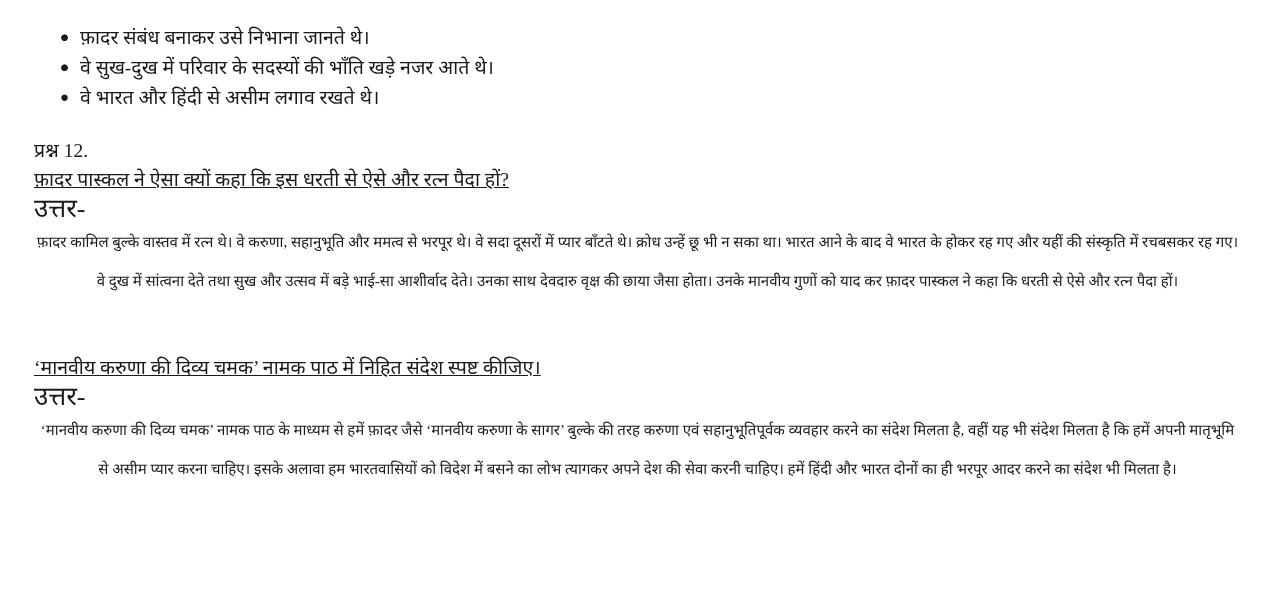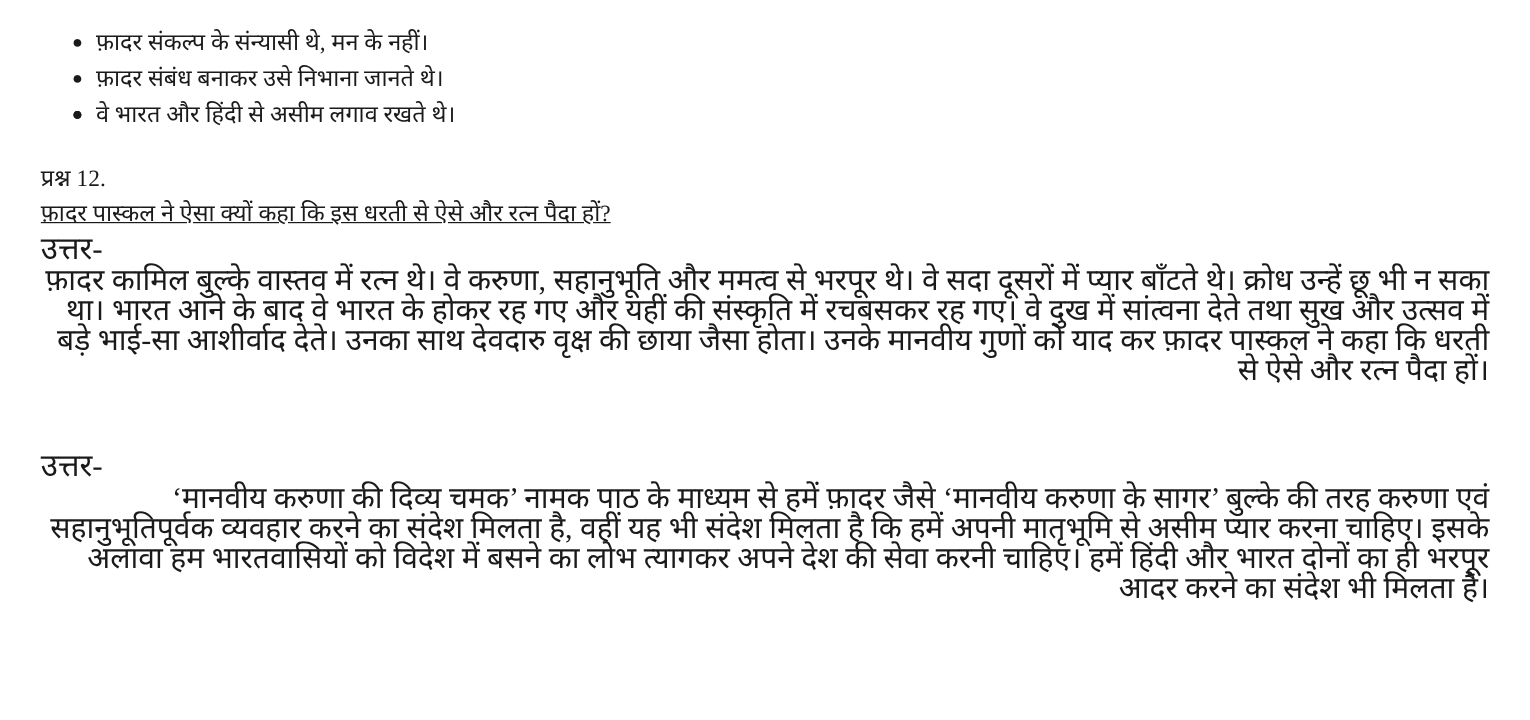--- a/index.html
+++ b/index.html
@@ -54,62 +54,63 @@
     line-height: 29px;
     margin: 0;
     text-decoration: underline;
   }
   .a-label {
     font-size: 26px;
     line-height: 29px;
     margin: 0;
   }
   .a-text {
-    font-size: 25px;
-    line-height: 25px;
+    font-size: 15px;
+    line-height: 39px;
     margin: 0;
-    text-align: right;
+    text-align: center;
   }
   .gap-lg {
     height: 28px;
   }
 </style>
 </head>
 <body>
 
 <div class="page">
 
   <ul class="bullet-list">
     <li>
       <span class="dot">●</span>
-      <span>फ़ादर संकल्प के संन्यासी थे, मन के नहीं।</span>
     </li>
     <li>
       <span class="dot">●</span>
       <span>फ़ादर संबंध बनाकर उसे निभाना जानते थे।</span>
     </li>
     <li>
       <span class="dot">●</span>
     </li>
     <li>
       <span class="dot">●</span>
+      <span>वे सुख-दुख में परिवार के सदस्यों की भाँति खड़े नजर आते थे।</span>
     </li>
     <li>
       <span class="dot">●</span>
       <span>वे भारत और हिंदी से असीम लगाव रखते थे।</span>
     </li>
   </ul>
 
   <div class="block">
     <p class="q-label">प्रश्न 12.</p>
     <p class="q-text">फ़ादर पास्कल ने ऐसा क्यों कहा कि इस धरती से ऐसे और रत्न पैदा हों?</p>
     <p class="a-label">उत्तर-</p>
     <p class="a-text">फ़ादर कामिल बुल्के वास्तव में रत्न थे। वे करुणा, सहानुभूति और ममत्व से भरपूर थे। वे सदा दूसरों में प्यार बाँटते थे। क्रोध उन्हें छू भी न सका था। भारत आने के बाद वे भारत के होकर रह गए और यहीं की संस्कृति में रचबसकर रह गए। वे दुख में सांत्वना देते तथा सुख और उत्सव में बड़े भाई-सा आशीर्वाद देते। उनका साथ देवदारु वृक्ष की छाया जैसा होता। उनके मानवीय गुणों को याद कर फ़ादर पास्कल ने कहा कि धरती से ऐसे और रत्न पैदा हों।</p>
   </div>
 
   <div class="gap-lg"></div>
 
   <div class="block">
+    <p class="q-text">‘मानवीय करुणा की दिव्य चमक’ नामक पाठ में निहित संदेश स्पष्ट कीजिए।</p>
     <p class="a-label">उत्तर-</p>
     <p class="a-text">‘मानवीय करुणा की दिव्य चमक’ नामक पाठ के माध्यम से हमें फ़ादर जैसे ‘मानवीय करुणा के सागर’ बुल्के की तरह करुणा एवं सहानुभूतिपूर्वक व्यवहार करने का संदेश मिलता है, वहीं यह भी संदेश मिलता है कि हमें अपनी मातृभूमि से असीम प्यार करना चाहिए। इसके अलावा हम भारतवासियों को विदेश में बसने का लोभ त्यागकर अपने देश की सेवा करनी चाहिए। हमें हिंदी और भारत दोनों का ही भरपूर आदर करने का संदेश भी मिलता है।</p>
   </div>
 
 </div>
 
 </body></html>

